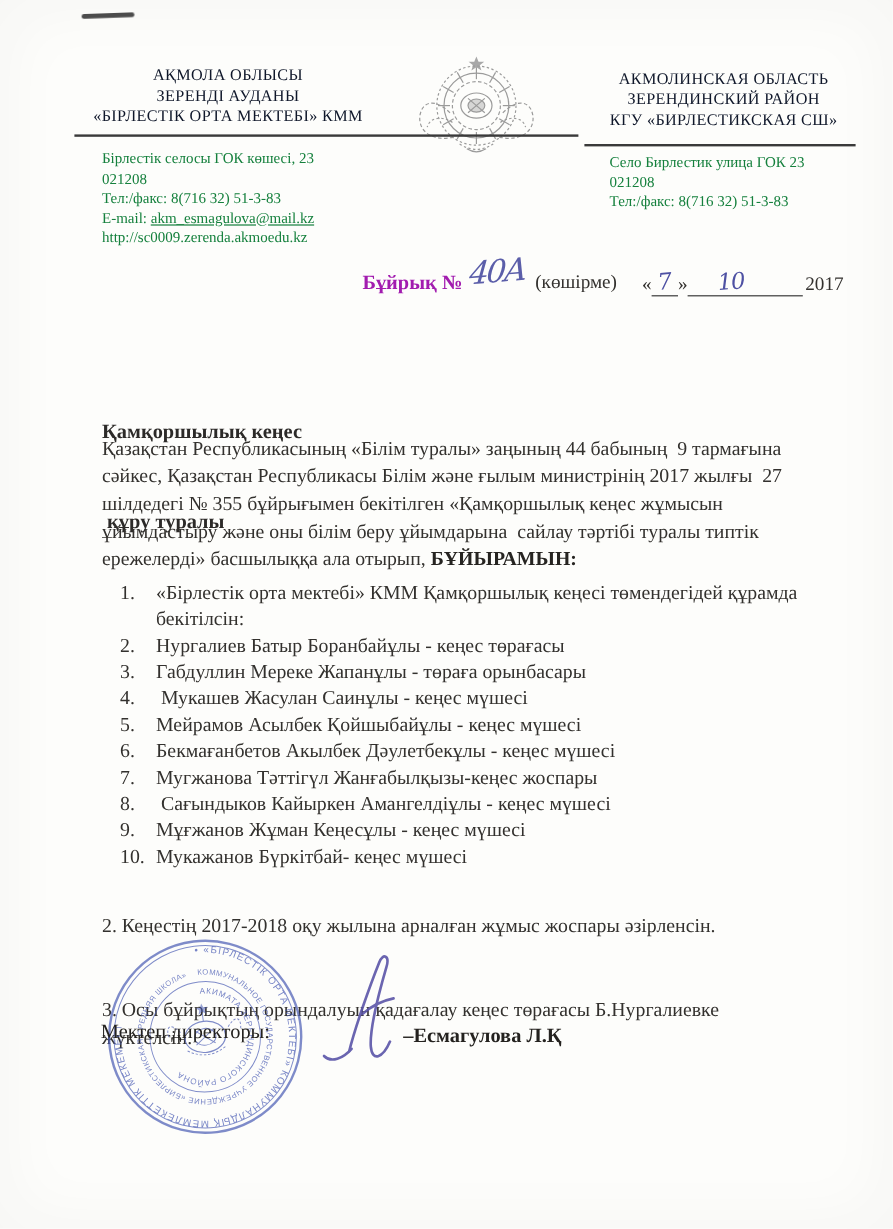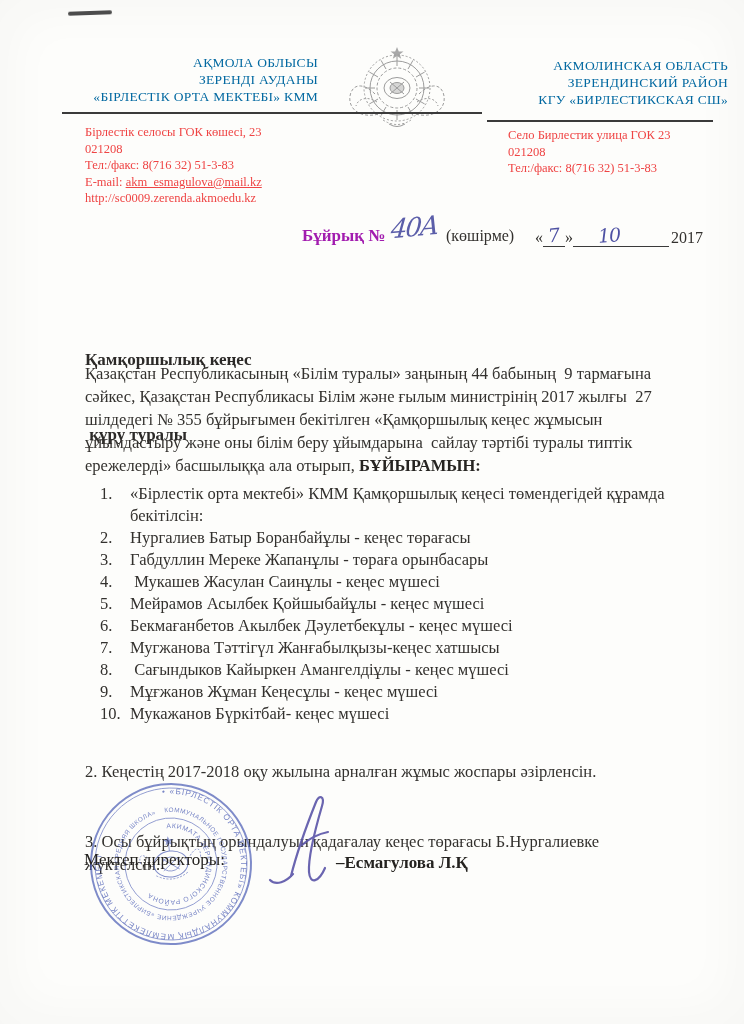--- a/index.html
+++ b/index.html
@@ -7,28 +7,28 @@
     position:relative;width:744px;height:1024px;margin:0 auto;
     background:#fdfdfb;overflow:hidden;
     font-family:"Liberation Serif","DejaVu Serif",serif;
     color:#33312e;
     box-shadow:inset 0 0 60px rgba(60,60,50,0.04);
   }
   .abs{position:absolute;}
   
   .artifact{left:68px;top:11px;width:44px;height:4px;background:#4c4c4c;border-radius:2px;transform:rotate(-2deg);filter:blur(.4px);}
   
-  .hdr{font-size:13.5px;line-height:17px;text-align:right;color:#0369a1;letter-spacing:.3px;}
+  .hdr{font-size:13.5px;line-height:17px;text-align:center;color:#0f172a;letter-spacing:.3px;}
   .hdr-left{left:62px;top:54px;width:256px;}
   .hdr-right{left:478px;top:57px;width:250px;}
   .rule{background:#3a3a3a;height:2px;}
   .rule-left{left:62px;top:112px;width:420px;}
   .rule-right{left:487px;top:120px;width:226px;}
   
-  .contact{font-size:12.5px;line-height:16.5px;color:#ef4444;}
+  .contact{font-size:12.5px;line-height:16.5px;color:#15803d;}
   .contact-left{left:85px;top:124px;width:330px;}
   .contact-right{left:508px;top:127px;width:220px;}
   .u{text-decoration:underline;}
   
   .order-title{left:302px;top:226px;font-size:17px;font-weight:bold;color:#a21caf;}
   .copy-note{left:430px;top:227px;font-size:16px;margin-left:16px;}
   .hw{font-family:"DejaVu Serif",serif;font-style:italic;color:#4e51a3;}
   .order-num{left:391px;top:212px;font-size:26px;letter-spacing:-2px;transform:rotate(-5deg) skewX(-10deg);opacity:.92;}
   .date-row{left:535px;top:224px;display:flex;align-items:flex-end;font-size:16px;color:#33312e;}
   .blank{border-bottom:1.4px solid #3a3a3a;display:inline-flex;justify-content:center;align-items:flex-end;height:22px;}
@@ -165,21 +165,21 @@
     <div class="li">
         <span class="num">5.</span>
         <span class="txt">Мейрамов Асылбек Қойшыбайұлы - кеңес мүшесі</span>
       </div>
     <div class="li">
         <span class="num">6.</span>
         <span class="txt">Бекмағанбетов Акылбек Дәулетбекұлы - кеңес мүшесі</span>
       </div>
     <div class="li">
         <span class="num">7.</span>
-        <span class="txt">Мугжанова Тәттігүл Жанғабылқызы-кеңес хатшысы</span>
+        <span class="txt">Мугжанова Тәттігүл Жанғабылқызы-кеңес жоспары</span>
       </div>
     <div class="li">
         <span class="num">8.</span>
         <span class="txt"> Сағындыков Кайыркен Амангелдіұлы - кеңес мүшесі</span>
       </div>
     <div class="li">
         <span class="num">9.</span>
         <span class="txt">Мұғжанов Жұман Кеңесұлы - кеңес мүшесі</span>
       </div>
     <div class="li">

